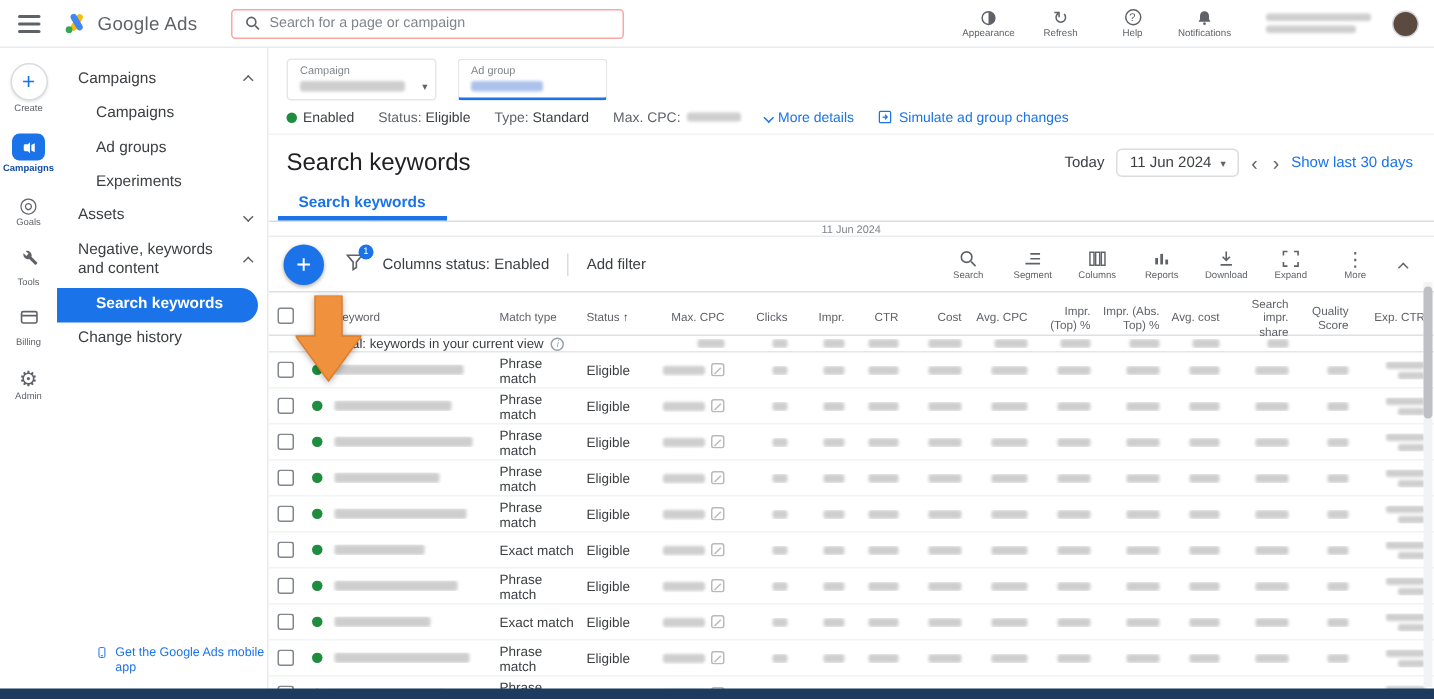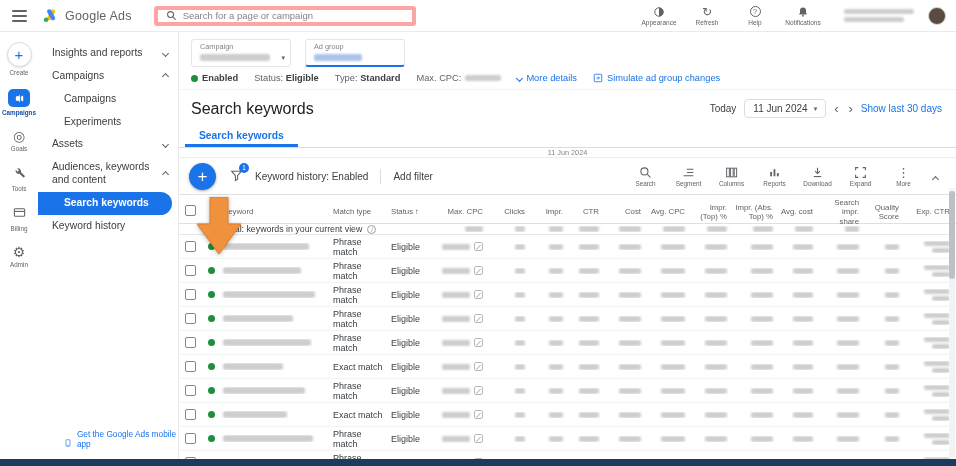--- a/index.html
+++ b/index.html
@@ -9,21 +9,21 @@
 .redact.blue{background:#9fb8e8}
 .chev{display:inline-block;width:5px;height:5px;border-right:1.5px solid currentColor;border-bottom:1.5px solid currentColor}
 .chev.down{transform:rotate(45deg)}
 .chev.up{transform:rotate(-135deg)}
 
 #topbar{position:absolute;top:0;left:0;right:0;height:32px;background:#fff;border-bottom:1px solid #e8eaed;display:flex;align-items:center;z-index:10;padding-left:12px}
 .hamb{display:flex;flex-direction:column;gap:3px;width:15px;cursor:pointer}
 .hamb span{height:2px;background:#5f6368;border-radius:1px}
 .logo{display:flex;align-items:center;gap:6px;margin-left:16px}
 .logo-text{font-size:12.5px;color:#5f6368;letter-spacing:.2px}
-.searchbox{margin-left:22px;width:262px;height:20px;border:4px solid #fca5a5;border-radius:3px;display:flex;align-items:center;gap:6px;padding:0 8px;background:#fff}
+.searchbox{margin-left:22px;width:262px;height:20px;border:1px solid #fca5a5;border-radius:3px;display:flex;align-items:center;gap:6px;padding:0 8px;background:#fff}
 .searchbox .ph{font-size:9.5px;color:#80868b}
 .tb-right{margin-left:auto;display:flex;align-items:center;gap:6px;padding-right:10px}
 .tb-action{display:flex;flex-direction:column;align-items:center;width:42px;color:#5f6368;cursor:pointer}
 .tb-ic{height:13px;display:flex;align-items:center;justify-content:center;font-size:12px;line-height:1}
 .tb-lb{font-size:6.5px;margin-top:1px}
 .help-circle{width:11px;height:11px;border:1.3px solid #5f6368;border-radius:50%;font-size:7.5px;display:grid;place-items:center}
 .acct{display:flex;flex-direction:column;gap:3px;margin:0 8px 0 14px}
 .avatar{width:18px;height:18px;border-radius:50%;background:#5b4a3f;border:1px solid #d2d5d9}
 
 #rail{position:absolute;top:32px;left:0;width:38px;bottom:0;background:#fff;z-index:6;display:flex;flex-direction:column;align-items:center;padding-top:10px}
@@ -32,32 +32,32 @@
 .create-circle{width:25px;height:25px;border:1px solid #dadce0;border-radius:50%;display:grid;place-items:center;color:#1a73e8;font-size:15px;background:#fff;box-shadow:0 1px 2px rgba(0,0,0,.12)}
 .camp-badge{width:22px;height:18px;border-radius:5px;background:#1a73e8;display:grid;place-items:center}
 .rail-item.active .rail-lb{color:#174ea6;font-weight:700}
 .rail-glyph{font-size:14px;line-height:1;color:#5f6368}
 
 #sidebar{position:absolute;top:32px;left:38px;width:141px;bottom:7px;background:#fff;border-right:1px solid #e8eaed;z-index:5;padding-top:10px;font-size:10.3px}
 .side-item{display:flex;align-items:center;justify-content:space-between;padding:5px 10px 5px 14px;color:#3c4043;cursor:pointer;line-height:1.25}
 .side-item .chev{color:#5f6368;flex:0 0 auto;margin-left:4px}
 .side-item.child{padding-left:26px}
 .side-item.active{background:#1a73e8;color:#fff;border-radius:0 14px 14px 0;margin-right:6px;font-weight:700}
-.sidebar-footer{position:absolute;bottom:10px;left:26px;display:flex;align-items:flex-end;gap:5px;color:#1a73e8;font-size:8.3px;cursor:pointer}
+.sidebar-footer{position:absolute;bottom:10px;left:26px;display:flex;align-items:flex-start;gap:5px;color:#1a73e8;font-size:8.3px;cursor:pointer}
 
 #main{position:absolute;top:32px;left:179px;right:0;bottom:0;background:#fff;display:flex;flex-direction:column;overflow:hidden}
 .filter-row{display:flex;gap:14px;padding:7px 0 5px 12px;align-items:stretch}
 .dd{background:#fff;border:1px solid #e4e6ea;border-radius:3px;padding:2px 18px 3px 8px;min-width:100px;position:relative;cursor:pointer}
 .dd.active{border-bottom:2px solid #1a73e8}
 .dd-label{font-size:7.3px;color:#80868b}
 .dd-value{font-size:9.3px;color:#202124;display:flex;align-items:center;gap:4px;margin-top:1px;min-height:10px}
 .dd-arrow{position:absolute;right:5px;bottom:4px;font-size:7px;color:#5f6368}
 .underl{text-decoration:underline}
 .status-row{display:flex;align-items:center;gap:16px;padding:1px 12px 6px;font-size:9.3px;color:#5f6368;border-bottom:1px solid #f1f3f4}
-.status-row b{font-weight:700;color:#3c4043}
+.status-row b{font-weight:400;color:#3c4043}
 .gdot{width:7px;height:7px;border-radius:50%;background:#1e8e3e;display:inline-block;margin-right:4px}
 .blue-link{color:#1a73e8;display:flex;align-items:center;gap:4px;cursor:pointer}
 .title-row{display:flex;align-items:center;justify-content:space-between;padding:9px 14px 5px 12px}
 .page-title{font-size:16px;font-weight:400;color:#202124}
 .date-controls{display:flex;align-items:center;gap:8px}
 .today-lb{font-size:10px;color:#3c4043}
 .date-box{border:1px solid #dadce0;border-radius:4px;padding:3px 8px;font-size:10px;color:#3c4043;display:flex;align-items:center;gap:6px;cursor:pointer}
 .nav-chevs{font-size:13px;color:#5f6368;display:flex;gap:10px}
 .nav-chevs span{cursor:pointer}
 .show-last{font-size:10px;color:#1a73e8;cursor:pointer}
@@ -197,46 +197,45 @@
     <span class="rail-lb">Billing</span>
   </div>
   <div class="rail-item">
     <span class="rail-glyph">⚙</span>
     <span class="rail-lb">Admin</span>
   </div>
 </div>
 
 <div id="sidebar">
   <div class="side-item">
-      <span>Insights and reports</span>
-      <span class="chev down"></span>
-    </div>
-  <div class="side-item">
       <span>Campaigns</span>
       <span class="chev up"></span>
     </div>
   <div class="side-item child">
       <span>Campaigns</span>
+    </div>
+  <div class="side-item child">
+      <span>Ad groups</span>
     </div>
   <div class="side-item child">
       <span>Experiments</span>
     </div>
   <div class="side-item">
       <span>Assets</span>
       <span class="chev down"></span>
     </div>
   <div class="side-item">
-      <span>Audiences, keywords and content</span>
+      <span>Negative, keywords and content</span>
       <span class="chev up"></span>
     </div>
   <div class="side-item child active">
       <span>Search keywords</span>
     </div>
   <div class="side-item">
-      <span>Keyword history</span>
+      <span>Change history</span>
     </div>
   <div class="sidebar-footer">
     <svg width="9" height="12" viewBox="0 0 24 24" fill="none" stroke="#1a73e8" stroke-width="2">
         <rect x="6" y="2" width="12" height="20" rx="2.5"></rect>
         <path d="M10 18.5h4"></path>
       </svg>
     <span>Get the Google Ads mobile app</span>
   </div>
 </div>
 
@@ -307,21 +306,21 @@
   </div>
 
   <div class="toolbar">
     <div class="fab">+</div>
     <div class="funnel-wrap">
       <svg width="13" height="13" viewBox="0 0 24 24" fill="none" stroke="#5f6368" stroke-width="2">
           <path d="M3 4h18l-7 8.5V19l-4 2.5v-9z"></path>
         </svg>
       <span class="badge">1</span>
     </div>
-    <span class="chip-text">Keyword history: Enabled</span>
+    <span class="chip-text">Columns status: Enabled</span>
     <span class="vdiv"></span>
     <span class="add-filter">Add filter</span>
     <div class="tools-right">
       <div class="tool">
         <svg width="13" height="13" viewBox="0 0 24 24" fill="none" stroke="currentColor" stroke-width="2">
             <circle cx="10" cy="10" r="6.5"></circle>
             <path d="M15.5 15.5L21 21"></path>
           </svg>
         <span class="tool-lb">Search</span>
       </div>

